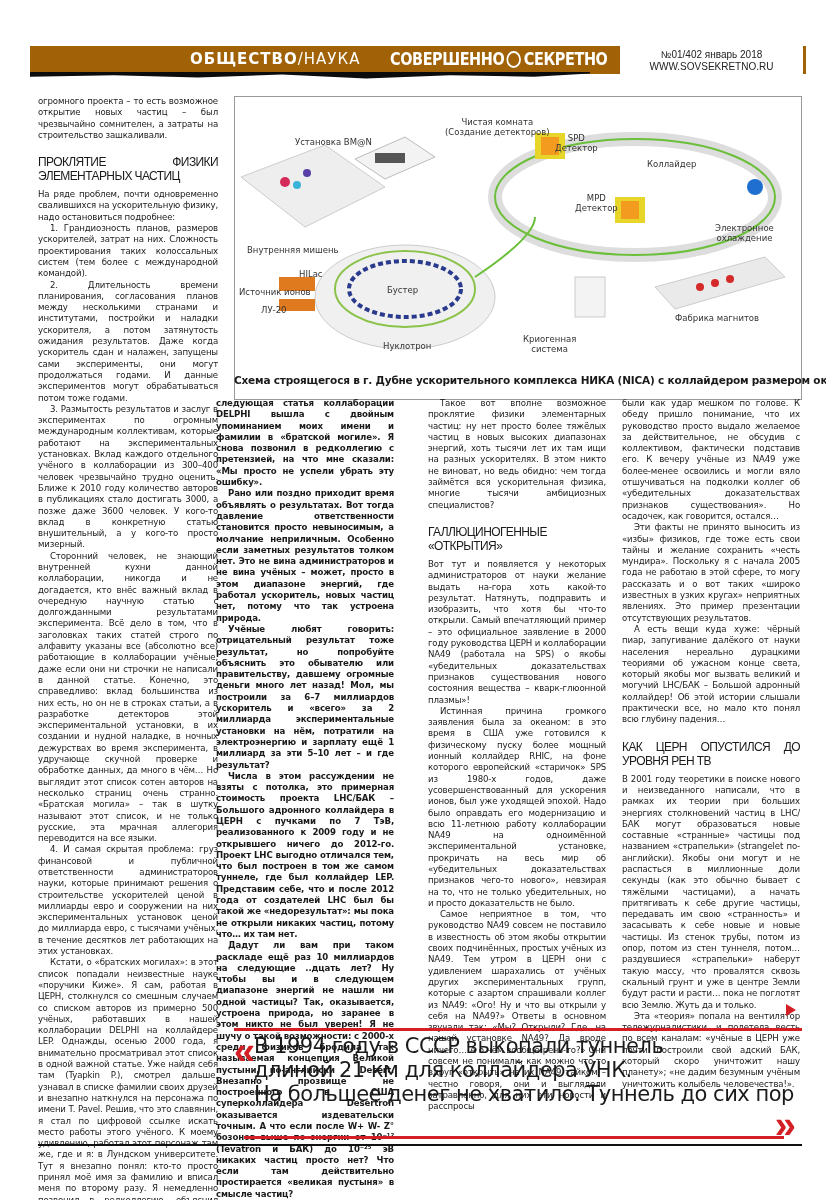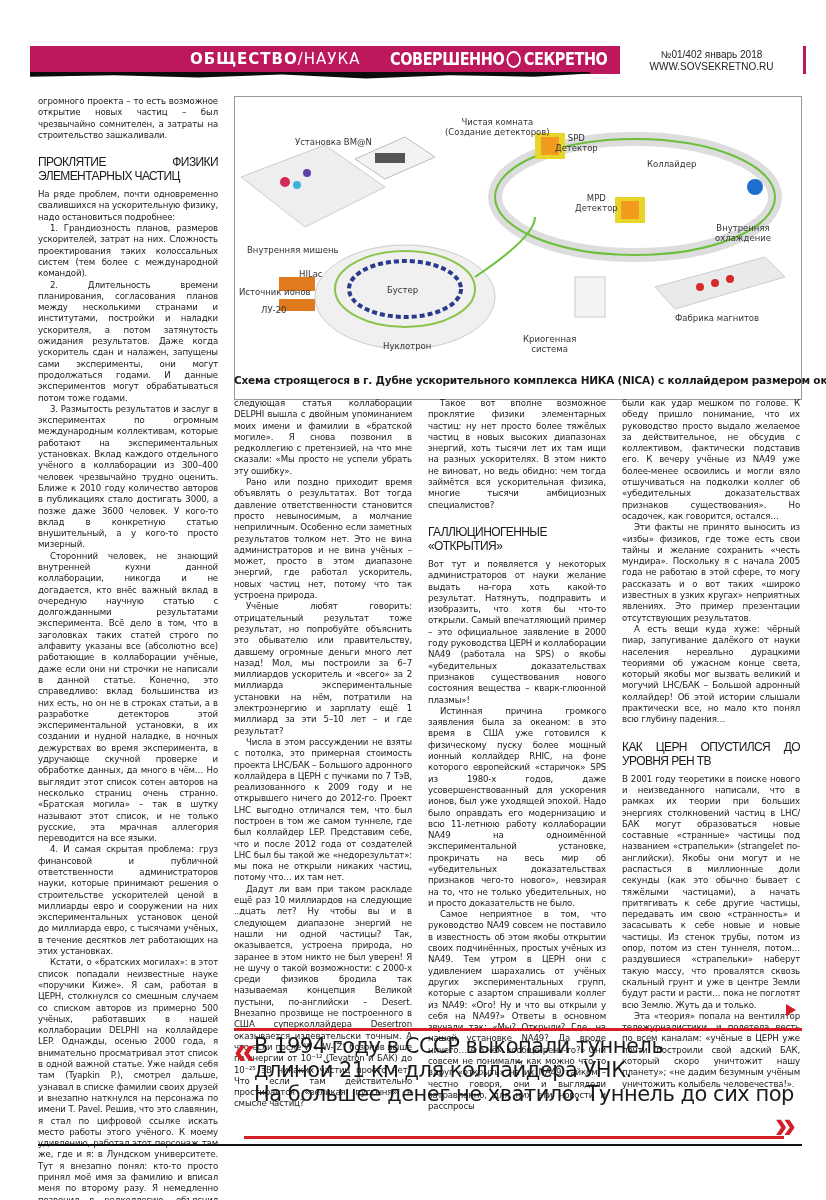--- a/index.html
+++ b/index.html
@@ -1,31 +1,31 @@
 <!DOCTYPE html>
 <html><head>
 <meta charset="utf-8">
 <style>
   html,body{margin:0;padding:0;background:#fff;}
   body{width:826px;height:1200px;position:relative;overflow:hidden;font-family:"Liberation Sans",sans-serif;color:#1a1a1a;}
-  .header{position:absolute;left:30px;top:46px;width:776px;height:28px;background:#be185d;}
+  .header{position:absolute;left:30px;top:46px;width:776px;height:28px;background:#a16207;}
   .header .section{position:absolute;left:160px;top:4px;color:#fff;font-size:15px;letter-spacing:1px;font-family:"DejaVu Sans",sans-serif;}
   .header .section b{font-weight:bold;}
   .header .section span{font-weight:normal;}
   .header .logo{position:absolute;left:360px;top:3px;color:#fff;font-size:17px;font-weight:bold;font-family:"DejaVu Sans",sans-serif;letter-spacing:-0.5px;transform:scaleX(0.85);transform-origin:left;white-space:nowrap;}
   .header .logo .emblem{display:inline-block;width:17px;height:17px;border:2px solid #fff;border-radius:50%;vertical-align:-3px;margin:0 3px;box-sizing:border-box;}
   .header .issuebox{position:absolute;left:590px;top:0;width:183px;height:28px;background:#fff;color:#222;font-size:10px;line-height:12px;text-align:center;padding-top:3px;box-sizing:border-box;}
   .header .page{position:absolute;right:4px;top:2px;color:#fff;font-size:20px;font-weight:bold;}
   .torn{position:absolute;left:30px;top:72px;width:560px;height:8px;background:#0c0c0c;clip-path:polygon(0 0,100% 0,100% 20%,90% 60%,75% 40%,60% 80%,45% 30%,30% 70%,15% 40%,0 60%);}
   .col{position:absolute;font-size:8.6px;line-height:11.3px;text-align:justify;font-family:"DejaVu Sans",sans-serif;letter-spacing:-0.15px;}
   .col p{margin:0;text-indent:12px;}
   .col p.noind{text-indent:0;}
   .col h3{font-size:12px;font-weight:normal;margin:14px 0 6px 0;letter-spacing:-0.6px;line-height:14px;text-transform:uppercase;font-family:"Liberation Sans",sans-serif;}
   .c1{left:38px;top:96px;width:180px;}
-  .c2{left:234px;top:398px;width:178px;}
+  .c2{left:216px;top:398px;width:178px;font-weight:bold;}
   .c3{left:428px;top:398px;width:178px;}
   .c4{left:622px;top:398px;width:178px;}
   .figure{position:absolute;left:234px;top:96px;width:568px;height:304px;border:1px solid #999;box-sizing:border-box;background:#fff;}
   .figure svg{position:absolute;left:0;top:0;}
   .fl{position:absolute;font-size:8.5px;color:#333;font-family:"DejaVu Sans",sans-serif;line-height:10px;text-align:center;}
   .caption{position:absolute;left:234px;top:374px;width:568px;font-size:10.5px;font-weight:bold;font-family:"DejaVu Sans",sans-serif;letter-spacing:-0.2px;white-space:nowrap;}
   .quote{position:absolute;left:234px;top:1034px;width:566px;height:104px;}
   .quote .text{position:absolute;left:20px;top:0;width:540px;text-align:left;font-size:21px;line-height:24px;font-family:"DejaVu Sans",sans-serif;letter-spacing:-0.5px;}
   .quote .lq{position:absolute;left:0;top:-2px;color:#d41f26;font-size:38px;font-weight:bold;line-height:38px;}
   .quote .rq{position:absolute;right:4px;top:72px;color:#d41f26;font-size:38px;font-weight:bold;line-height:38px;}
@@ -85,21 +85,21 @@
     <circle cx="465" cy="190" r="4" fill="#d42a2a"></circle>
       <circle cx="480" cy="186" r="4" fill="#d42a2a"></circle>
       <circle cx="495" cy="182" r="4" fill="#d42a2a"></circle>
     <rect x="340" y="180" width="30" height="40" fill="#f3f3f3" stroke="#ccc"></rect>
   </svg>
   <div class="fl" style="left:210px;top:20px;"><span>Чистая комната</span><br><span>(Создание детекторов)</span></div>
   <div class="fl" style="left:60px;top:40px;">Установка BM@N</div>
   <div class="fl" style="left:320px;top:36px;"><span>SPD</span><br><span>Детектор</span></div>
   <div class="fl" style="left:412px;top:62px;">Коллайдер</div>
   <div class="fl" style="left:340px;top:96px;"><span>MPD</span><br><span>Детектор</span></div>
-  <div class="fl" style="left:480px;top:126px;"><span>Внутренняя</span><br><span>охлаждение</span></div>
+  <div class="fl" style="left:480px;top:126px;"><span>Электронное</span><br><span>охлаждение</span></div>
   <div class="fl" style="left:12px;top:148px;">Внутренняя мишень</div>
   <div class="fl" style="left:64px;top:172px;">HILac</div>
   <div class="fl" style="left:4px;top:190px;">Источник ионов</div>
   <div class="fl" style="left:26px;top:208px;">ЛУ-20</div>
   <div class="fl" style="left:152px;top:188px;">Бустер</div>
   <div class="fl" style="left:148px;top:244px;">Нуклотрон</div>
   <div class="fl" style="left:288px;top:214px;margin-top:23px;"><span>Криогенная</span><br><span>система</span></div>
   <div class="fl" style="left:440px;top:216px;">Фабрика магнитов</div>
 </div>
 <div class="caption">Схема строящегося в г. Дубне ускорительного комплекса НИКА (NICA) с коллайдером размером около 500 м</div>

